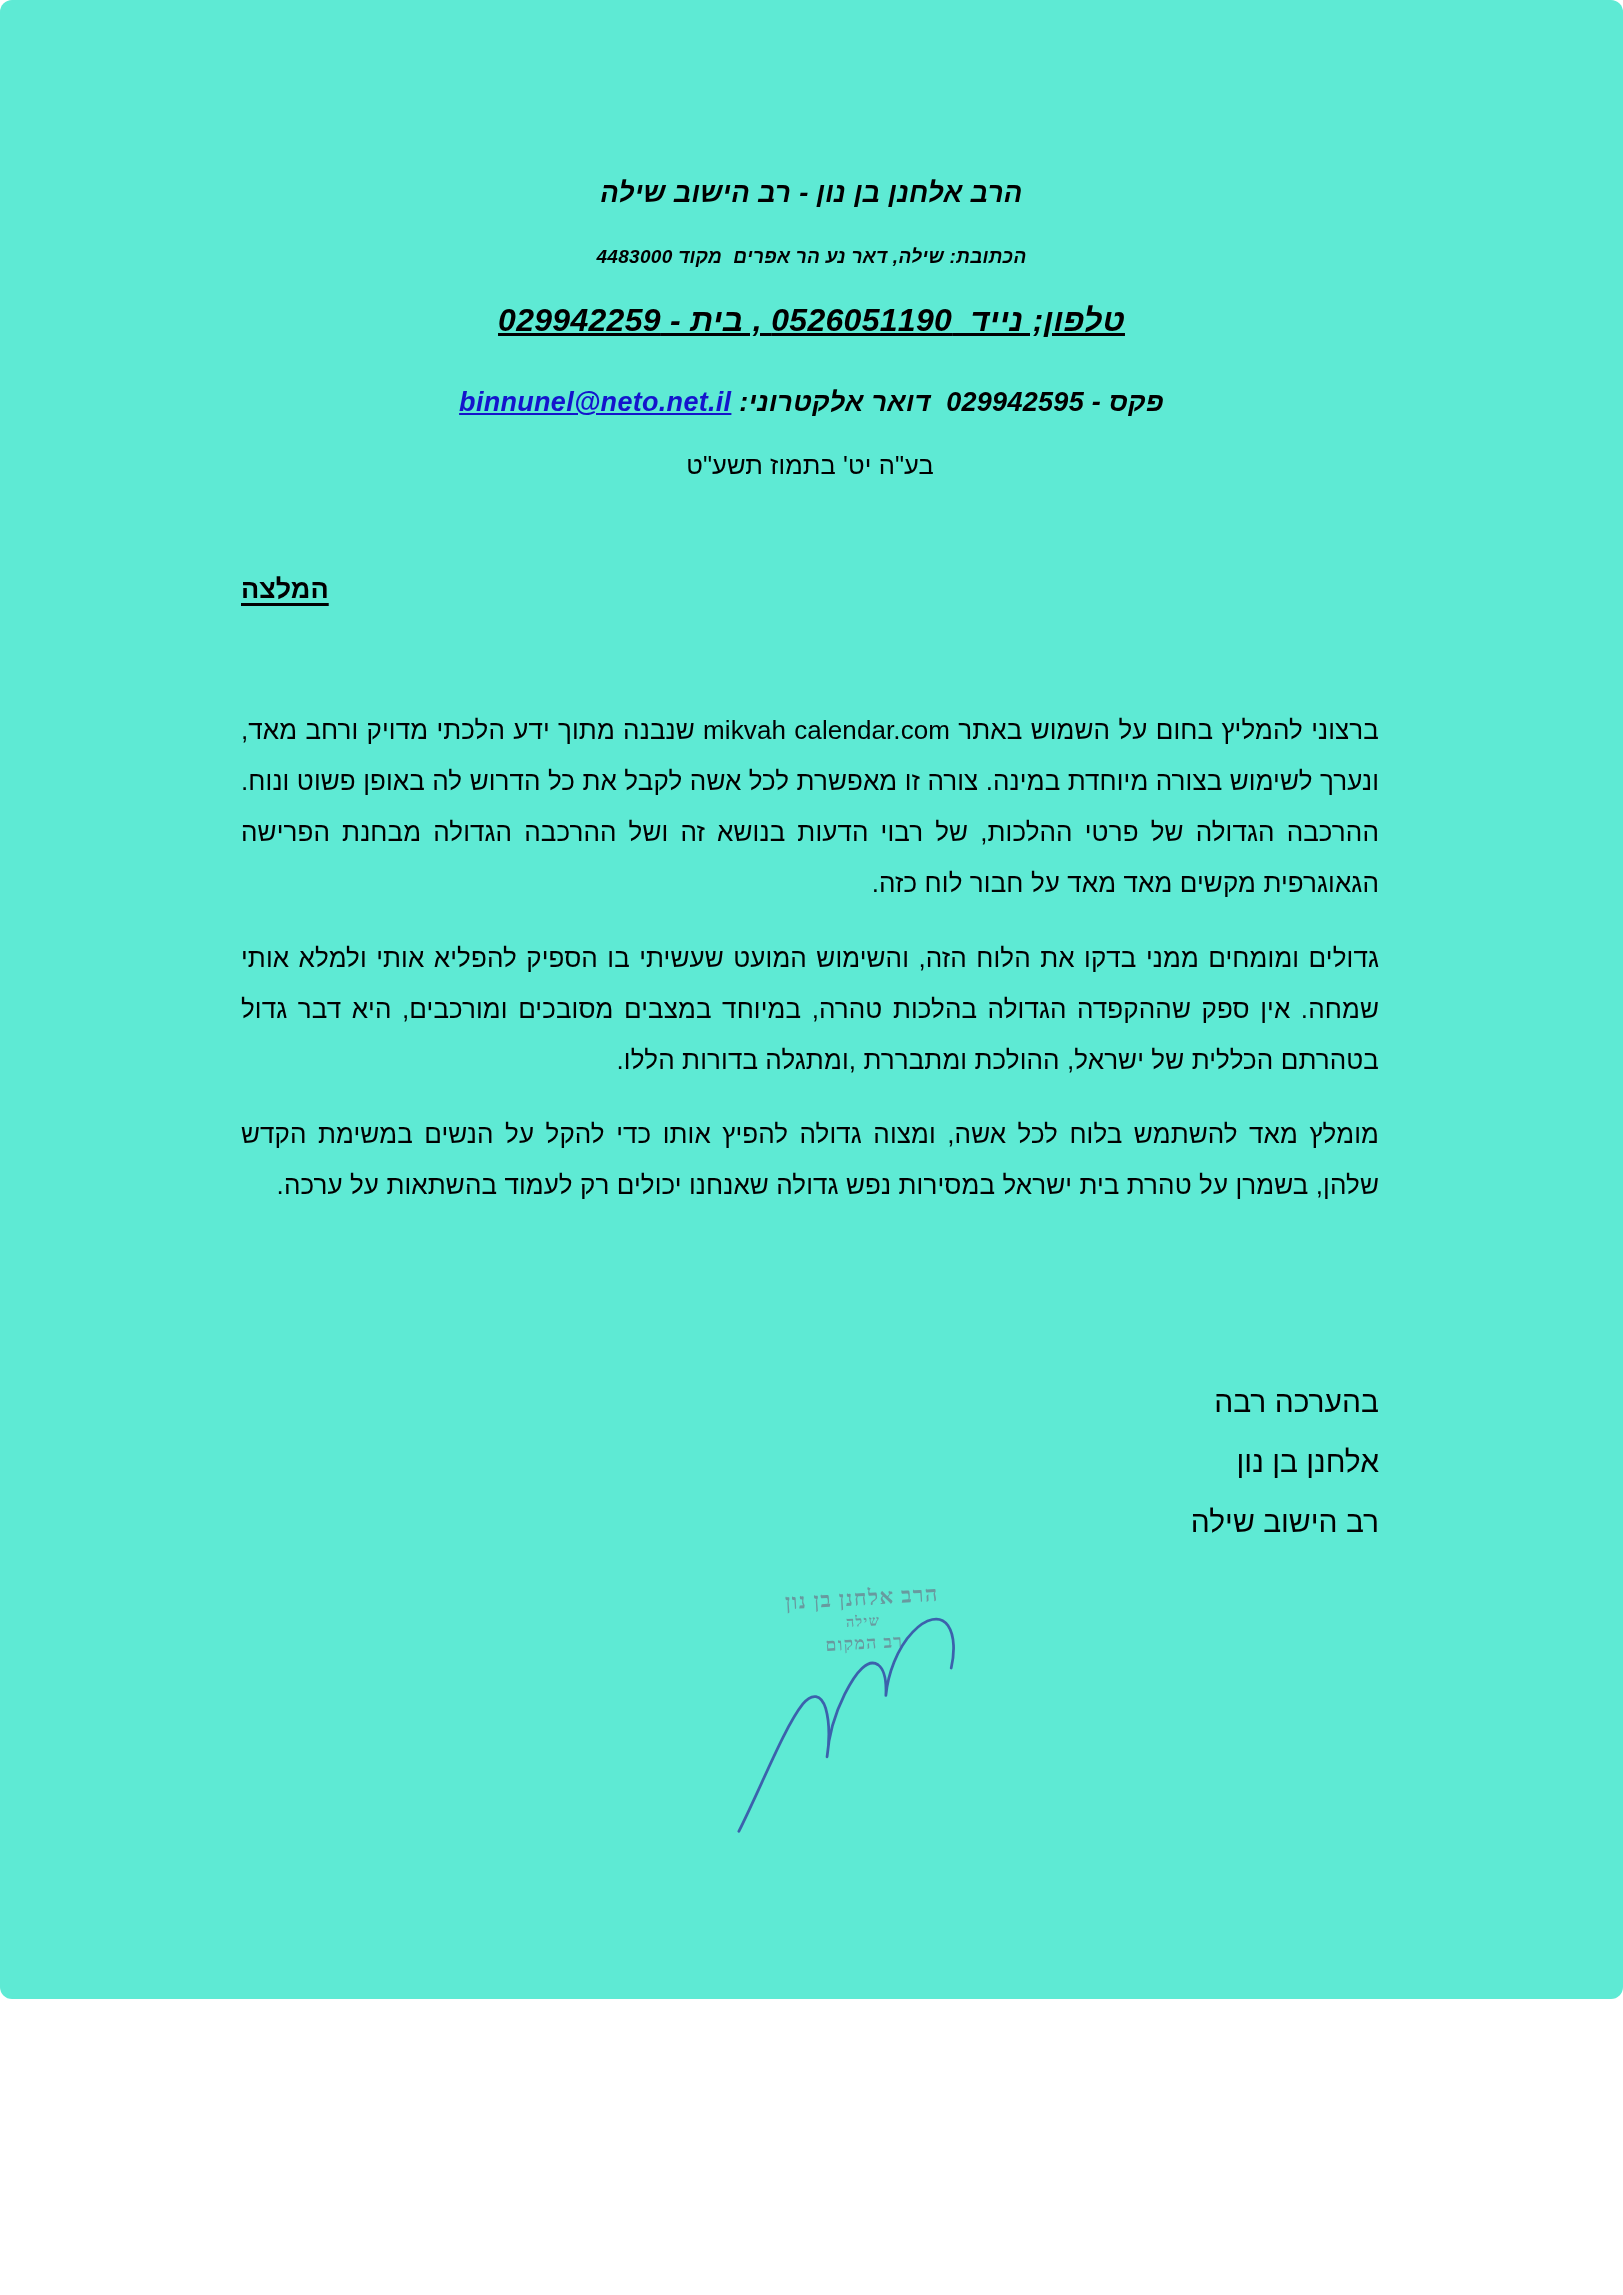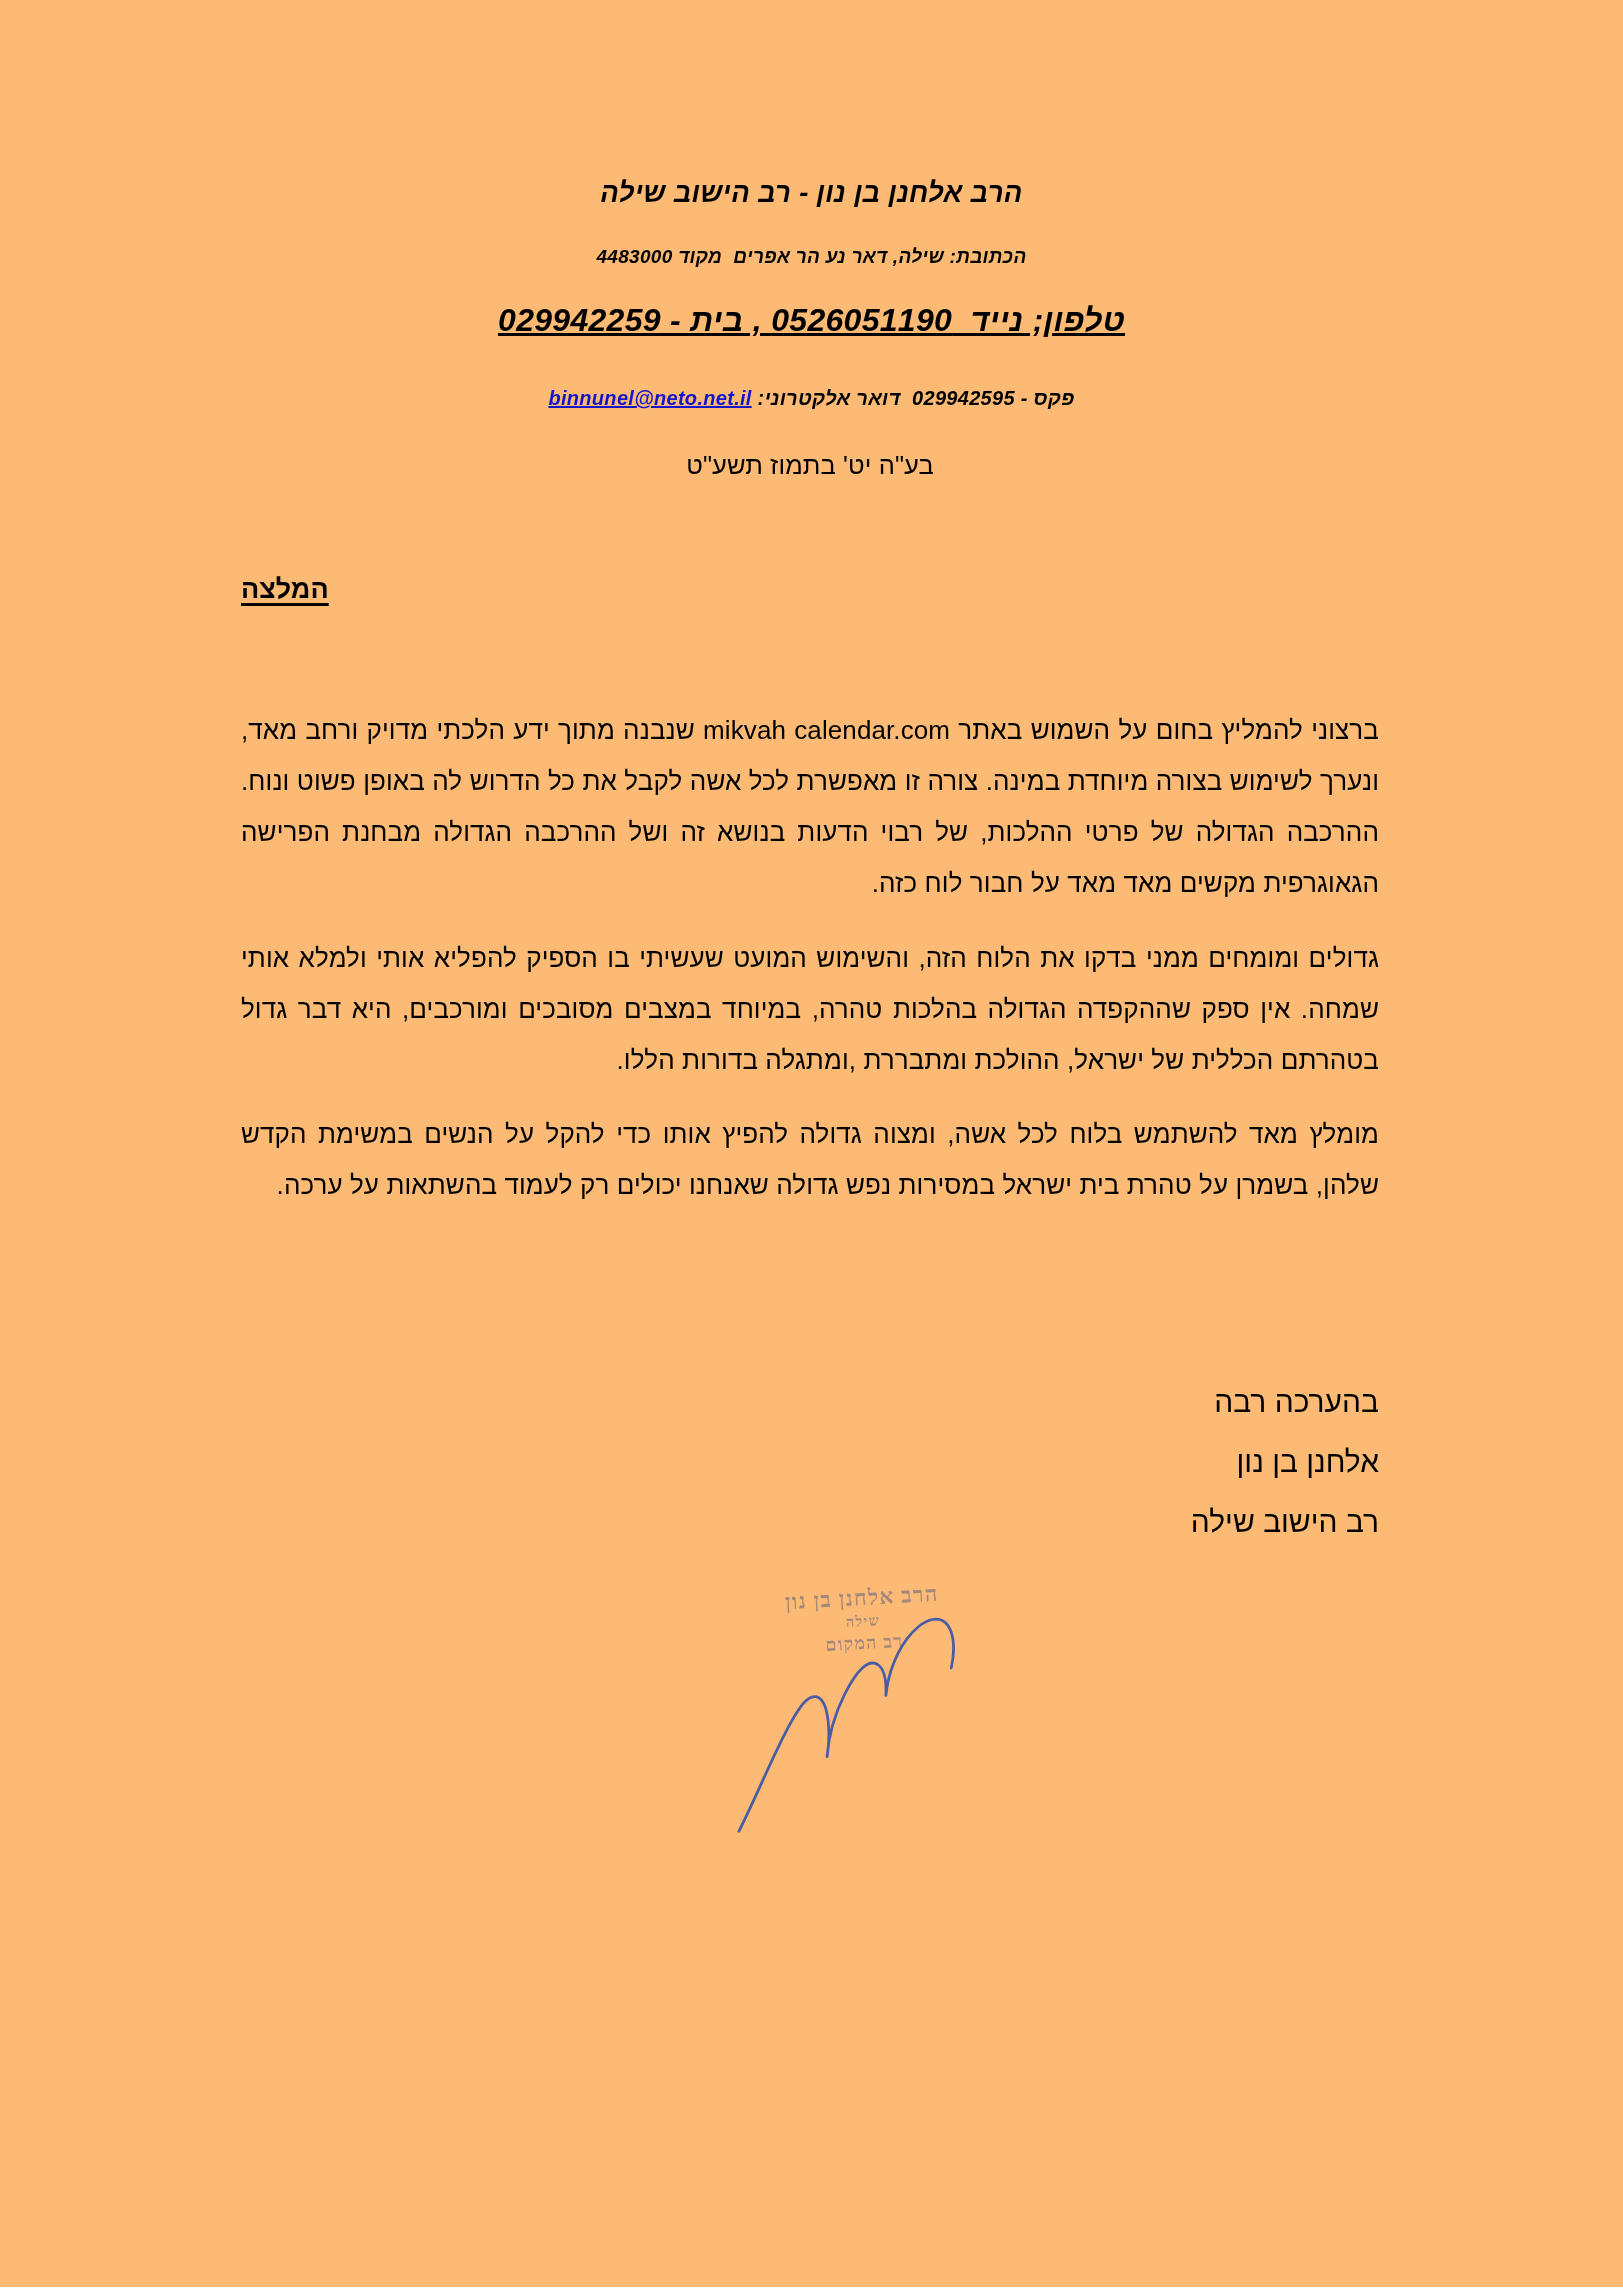--- a/index.html
+++ b/index.html
@@ -4,26 +4,27 @@
 <title>המלצה</title>
 <style>
   html, body {
     margin: 0;
     padding: 0;
     background: #ffffff;
   }
   .page {
     position: relative;
     width: 1623px;
-    height: 2287px;
-    background: #fdba74;
+    height: 1999px;
+    background: #5eead4;
     margin: 0 auto;
     overflow: hidden;
     font-family: "Liberation Sans", "DejaVu Sans", sans-serif;
     color: #000000;
+    border-radius: 12px;
   }
 
   
   .letterhead {
     position: absolute;
     top: 177px;
     left: 0;
     width: 1623px;
     text-align: center;
   }
@@ -34,21 +35,21 @@
     font-size: 27px;
     letter-spacing: 0.3px;
     color: #000000;
     direction: rtl;
     unicode-bidi: isolate;
     white-space: pre;
   }
   .lh-1 { font-size: 27.5px; margin-bottom: 37px; }
   .lh-2 { font-size: 19px; margin-bottom: 34px; }
   .lh-3 { font-size: 32px; margin-bottom: 48px; text-decoration: underline; }
-  .lh-4 { font-size: 20px; }
+  .lh-4 { font-size: 27px; }
 
   .email-link {
     color: #1414CC;
     text-decoration: underline;
     font-weight: bold;
     font-style: italic;
     direction: ltr;
     unicode-bidi: isolate;
     display: inline-block;
   }

